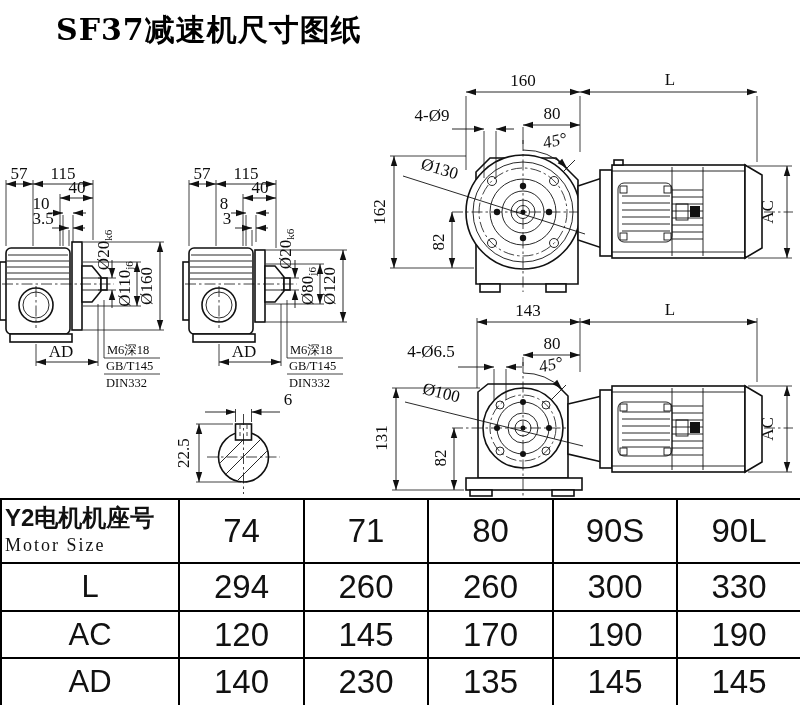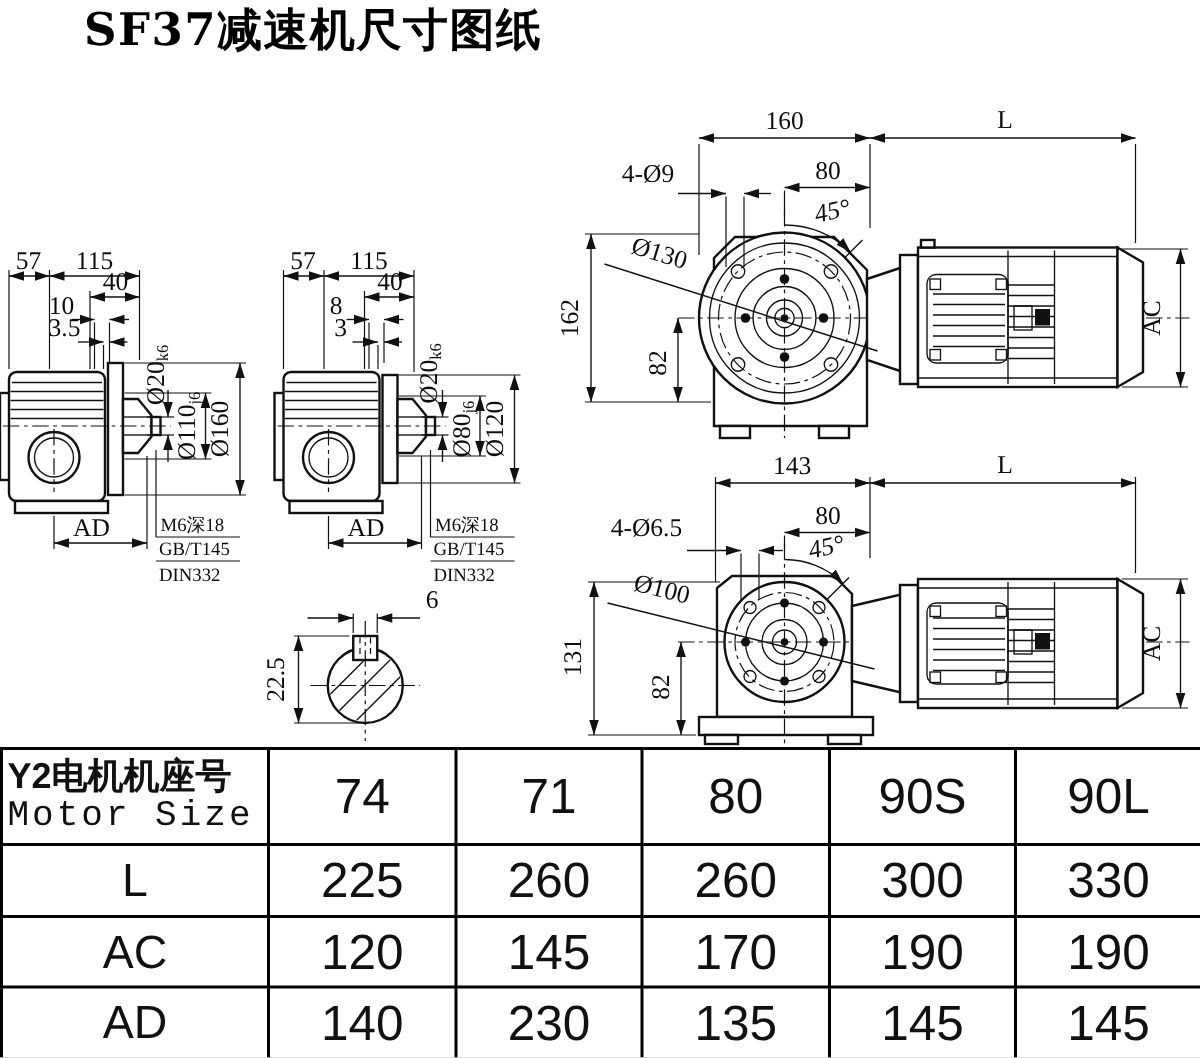--- a/index.html
+++ b/index.html
@@ -1,18 +1,18 @@
 <!DOCTYPE html>
 <html><head>
 <meta charset="utf-8">
 <style>
   html,body{margin:0;padding:0;background:#fff;}
   .page{position:relative;width:800px;height:705px;background:#fff;overflow:hidden;
         font-family:"Liberation Sans",sans-serif;}
-  .title{position:absolute;left:56px;top:0;font-family:"DejaVu Serif",serif;
+  .title{position:absolute;left:56px;top:10px;font-family:"DejaVu Serif",serif;
          font-size:30px;font-weight:bold;color:#000;letter-spacing:1px;white-space:nowrap;}
   .logo{position:absolute;left:54px;top:60px;border:3px solid #4c2e27;background:#fff;
         padding:0 5px;font-family:"Liberation Serif",serif;font-weight:bold;font-size:27px;
         line-height:33px;color:#2626bb;text-shadow:1px 0 0 #cc4444,0 1px 0 #cc4444;}
   svg.drawing{position:absolute;left:0;top:0;}
   .ol{fill:#fff;stroke:#111;stroke-width:1.6;}
   .thin{fill:none;stroke:#111;stroke-width:0.9;}
   .cl{fill:none;stroke:#111;stroke-width:0.8;stroke-dasharray:11 3 2.5 3;}
   .hid{fill:none;stroke:#111;stroke-width:0.8;stroke-dasharray:4 3;}
   .ext{stroke:#111;stroke-width:0.8;fill:none;}
@@ -26,21 +26,21 @@
   .note{font-size:12.5px;}
   
   .dim-table{position:absolute;left:0;top:498px;width:800px;height:207px;
              border-collapse:collapse;table-layout:fixed;background:#fff;}
   .dim-table th,.dim-table td{border:2px solid #000;text-align:center;vertical-align:middle;
              padding:0;font-weight:normal;color:#111;}
   .num{font-size:33px;font-family:"Liberation Sans",sans-serif;}
   .rowlab{font-size:31px;font-family:"Liberation Sans",sans-serif;}
   .c-head{text-align:left !important;padding-left:3px !important;}
   .c-head .cn{font-size:24px;font-weight:bold;line-height:28px;white-space:nowrap;}
-  .c-head .en{font-family:Liberation Mono, monospace;font-size:24px;letter-spacing:2px;
+  .c-head .en{font-family:Liberation Serif, serif;font-size:18px;letter-spacing:2px;
               line-height:26px;white-space:nowrap;}
 </style>
 </head>
 <body>
 
 <div class="page">
 
   <div class="title">SF37减速机尺寸图纸</div>
 
   <svg class="drawing" width="800" height="498" viewBox="0 0 800 498" xmlns="http://www.w3.org/2000/svg">
@@ -400,21 +400,21 @@
         <div class="en">Motor Size</div>
       </th>
       <th class="num">74</th>
       <th class="num">71</th>
       <th class="num">80</th>
       <th class="num">90S</th>
       <th class="num">90L</th>
     </tr>
     <tr style="height:48px">
       <th class="rowlab">L</th>
-      <td class="num">225</td>
+      <td class="num">294</td>
       <td class="num">260</td>
       <td class="num">260</td>
       <td class="num">300</td>
       <td class="num">330</td>
     </tr>
     <tr style="height:47px">
       <th class="rowlab">AC</th>
       <td class="num">120</td>
       <td class="num">145</td>
       <td class="num">170</td>

